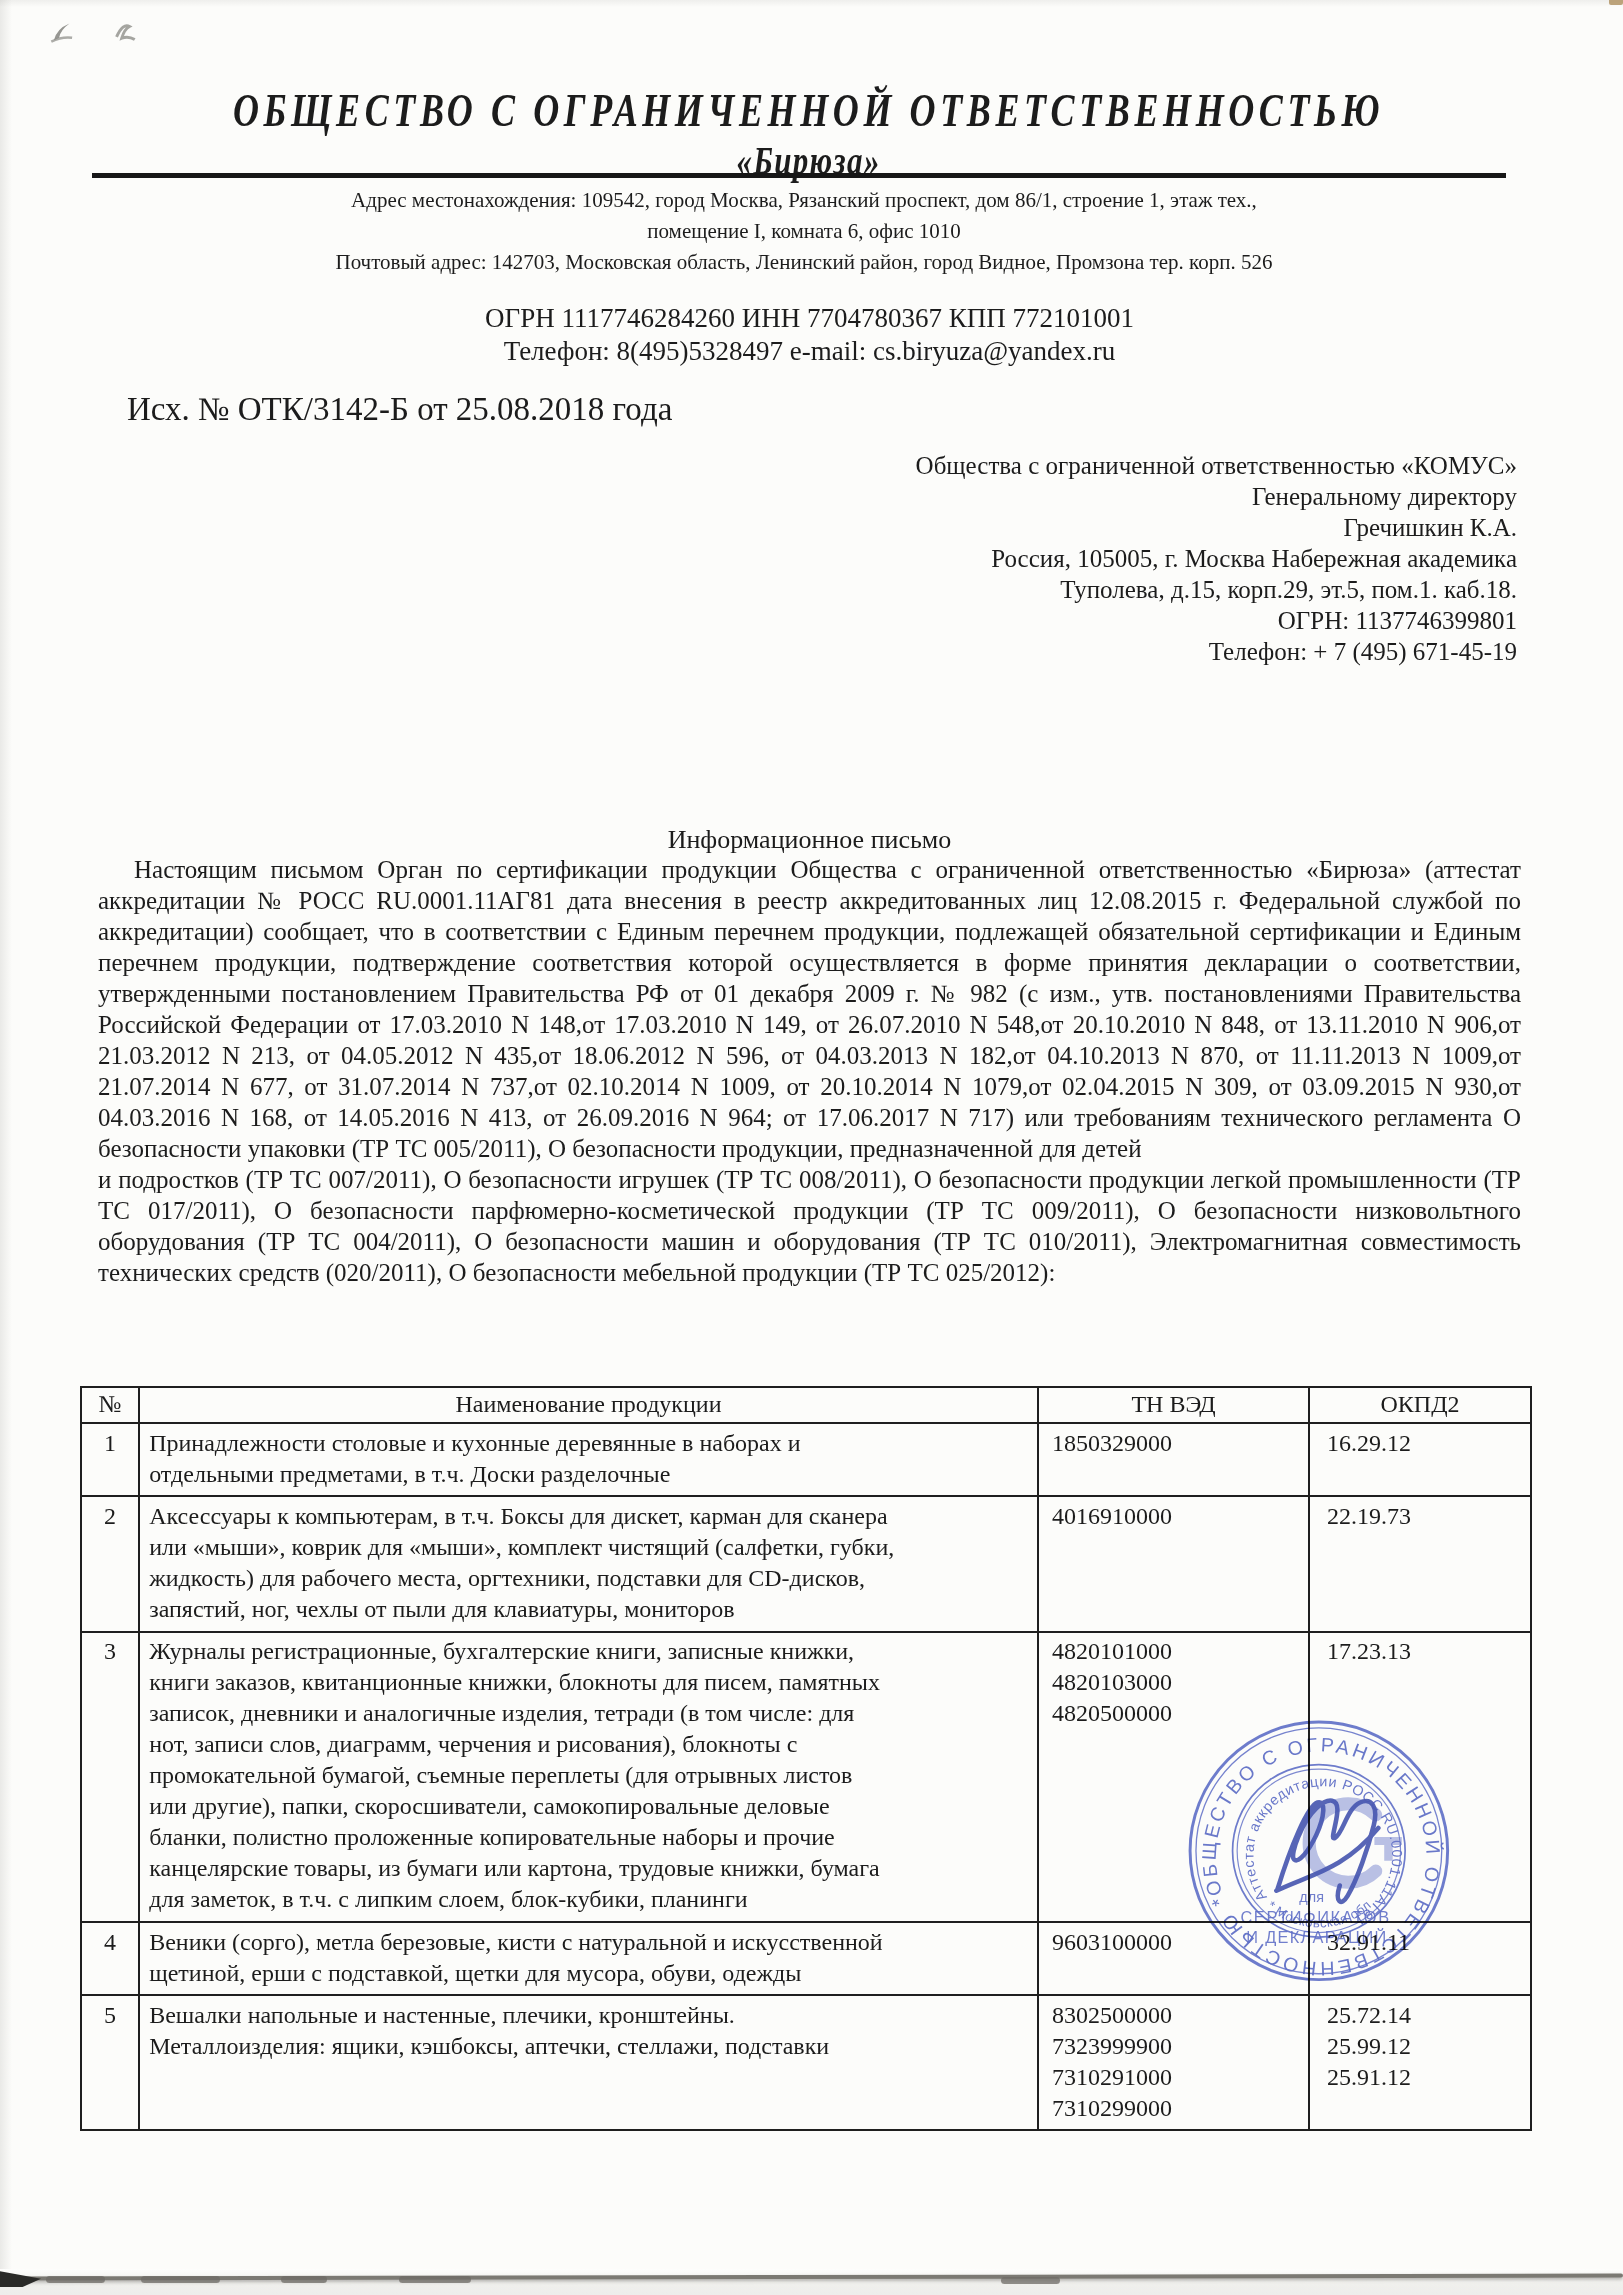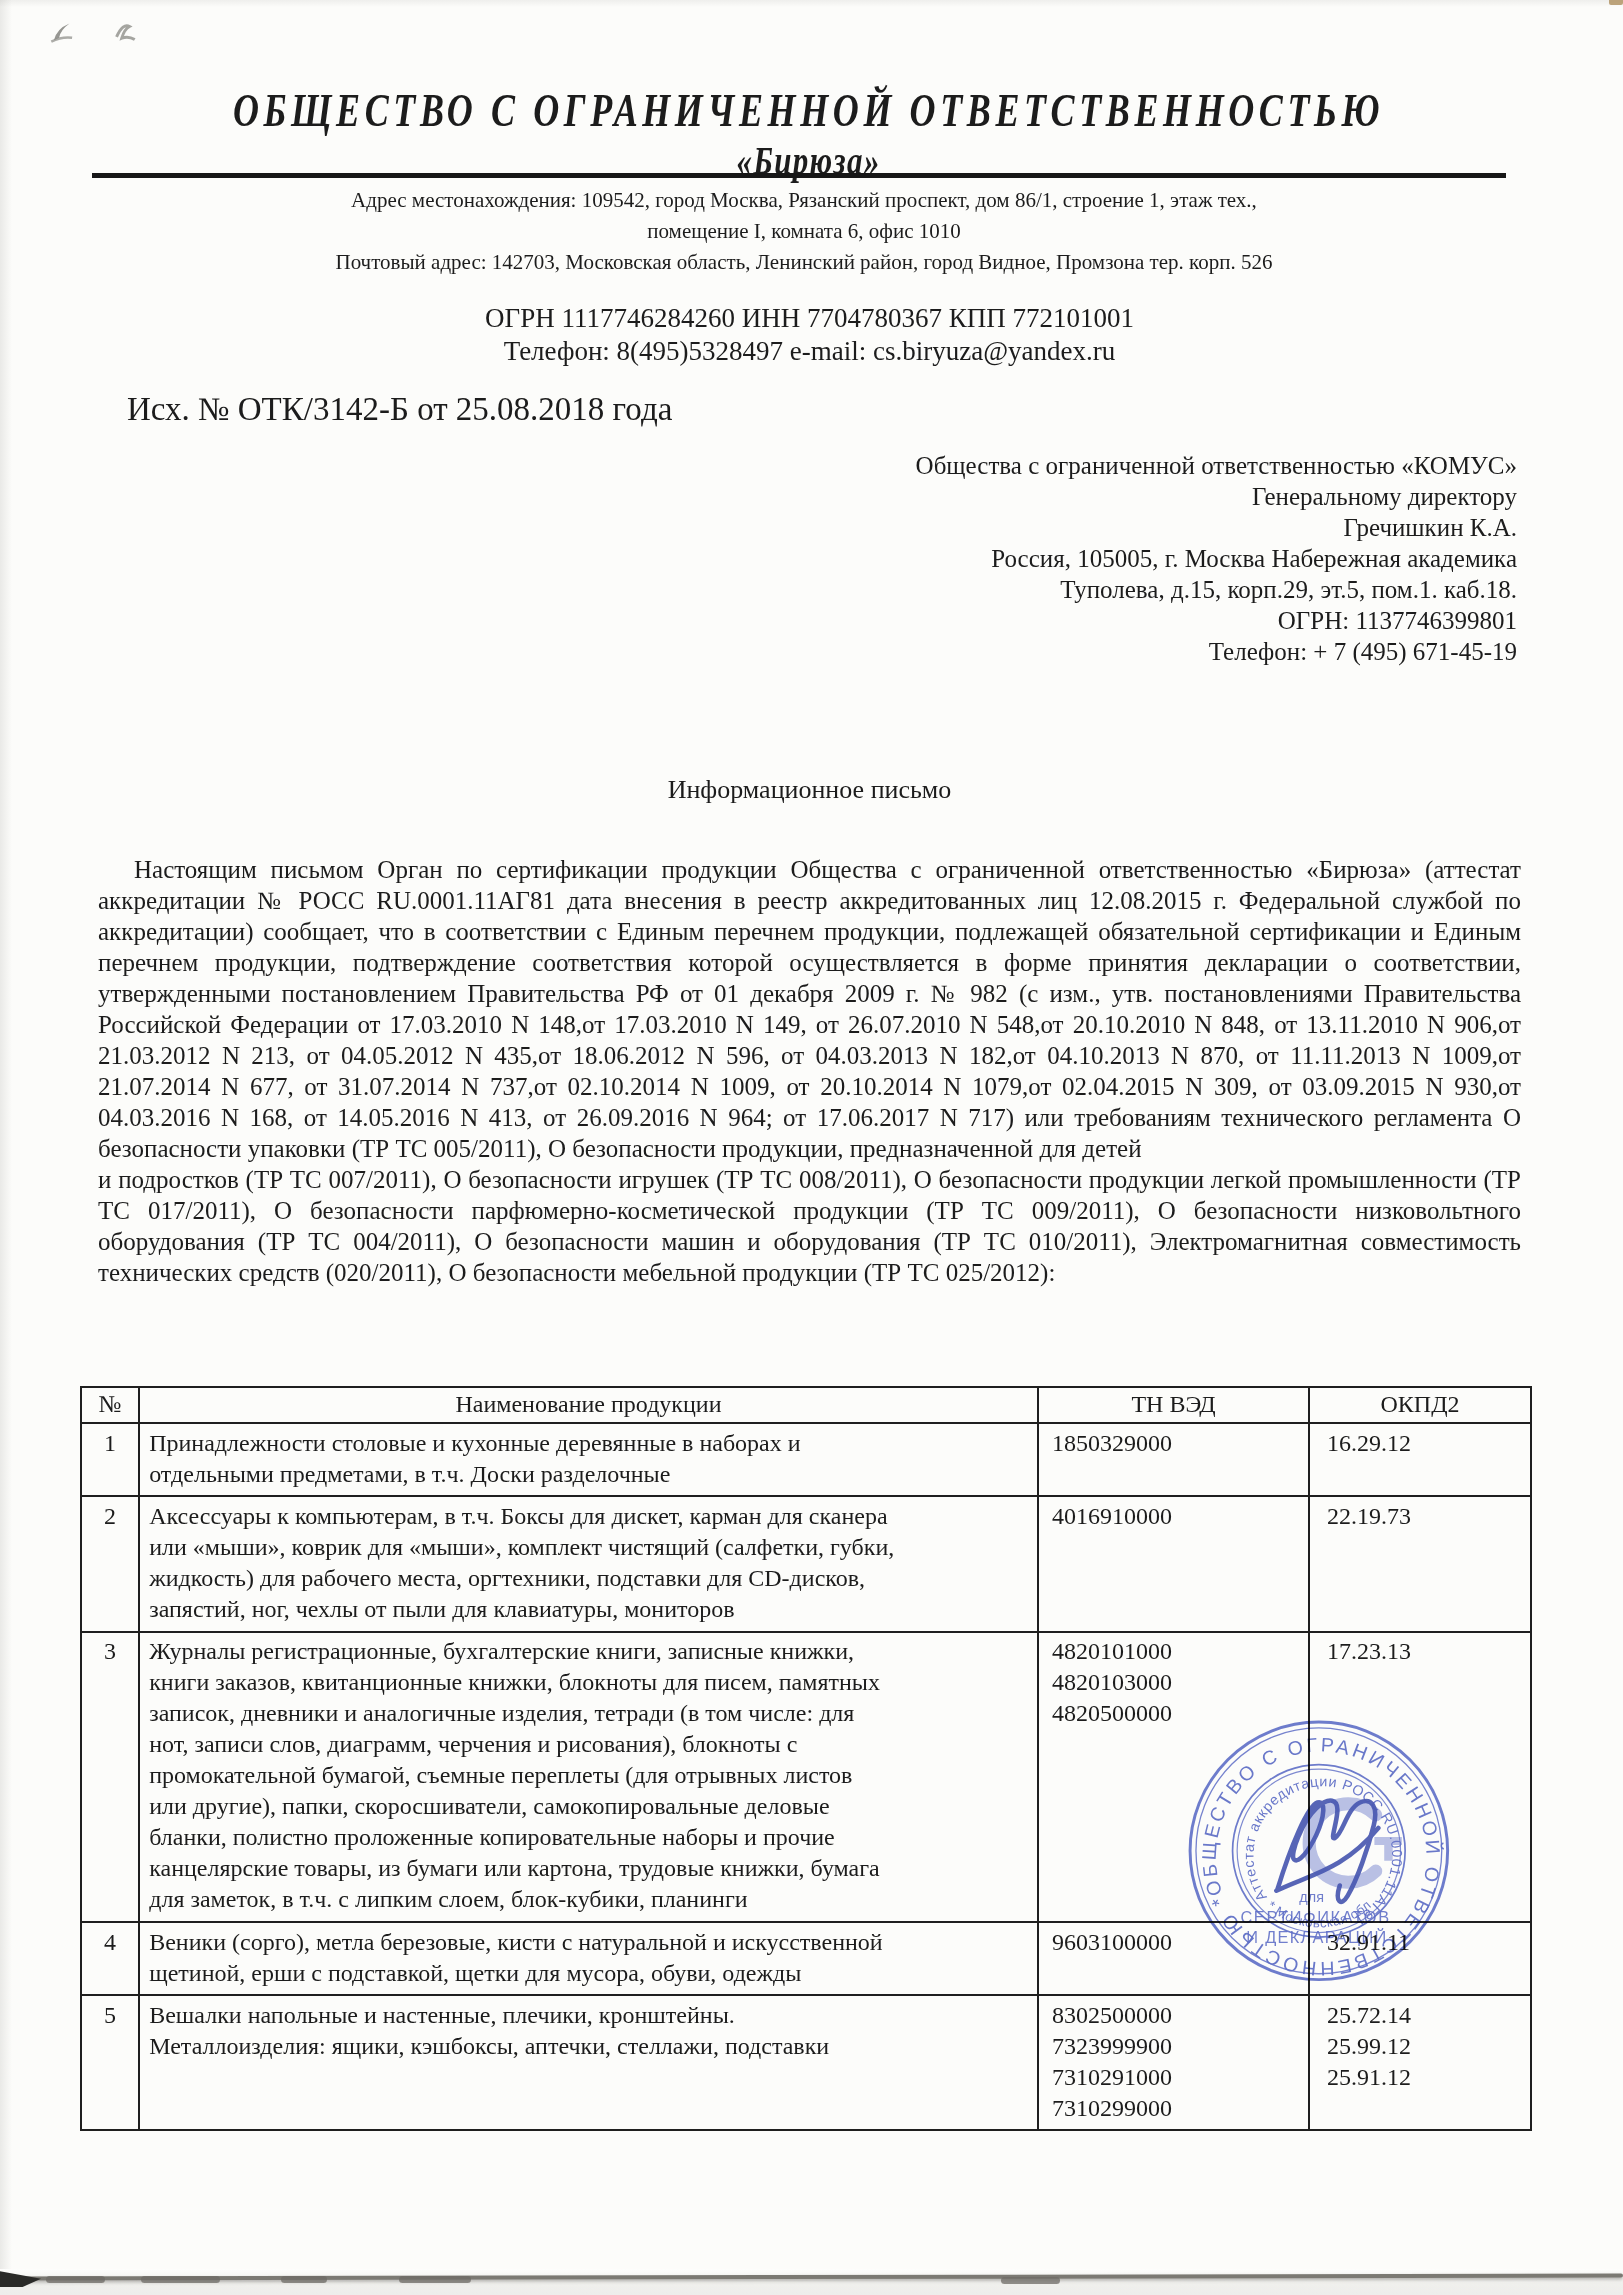--- a/index.html
+++ b/index.html
@@ -27,21 +27,21 @@
   .address-block { position:absolute; left:98px; right:113px; top:185px;
     text-align:center; font-size:21px; line-height:31px; }
   .reg-block { position:absolute; left:98px; right:102px; top:302px;
     text-align:center; font-size:27px; line-height:33px; }
 
   .ref-line { position:absolute; left:98px; top:391px; font-size:33px;margin-left:29px; }
 
   .recipient { position:absolute; right:106px; top:450px; text-align:right;
     font-size:25px; line-height:31px; }
 
-  .letter-title { position:absolute; left:98px; right:102px; top:775px;
+  .letter-title { position:absolute; left:98px; right:102px; top:825px;
     text-align:center; font-size:26px; }
 
   .body-text { position:absolute; left:98px; top:854px; width:1423px;
     font-size:25px; line-height:31px; text-align:justify; }
   .body-text p { margin:0; }
   .body-text p.first { text-indent:36px; }
 
   
   table.products { position:absolute; left:80px; top:1386px; width:1451px;
     border-collapse:collapse; table-layout:fixed;

